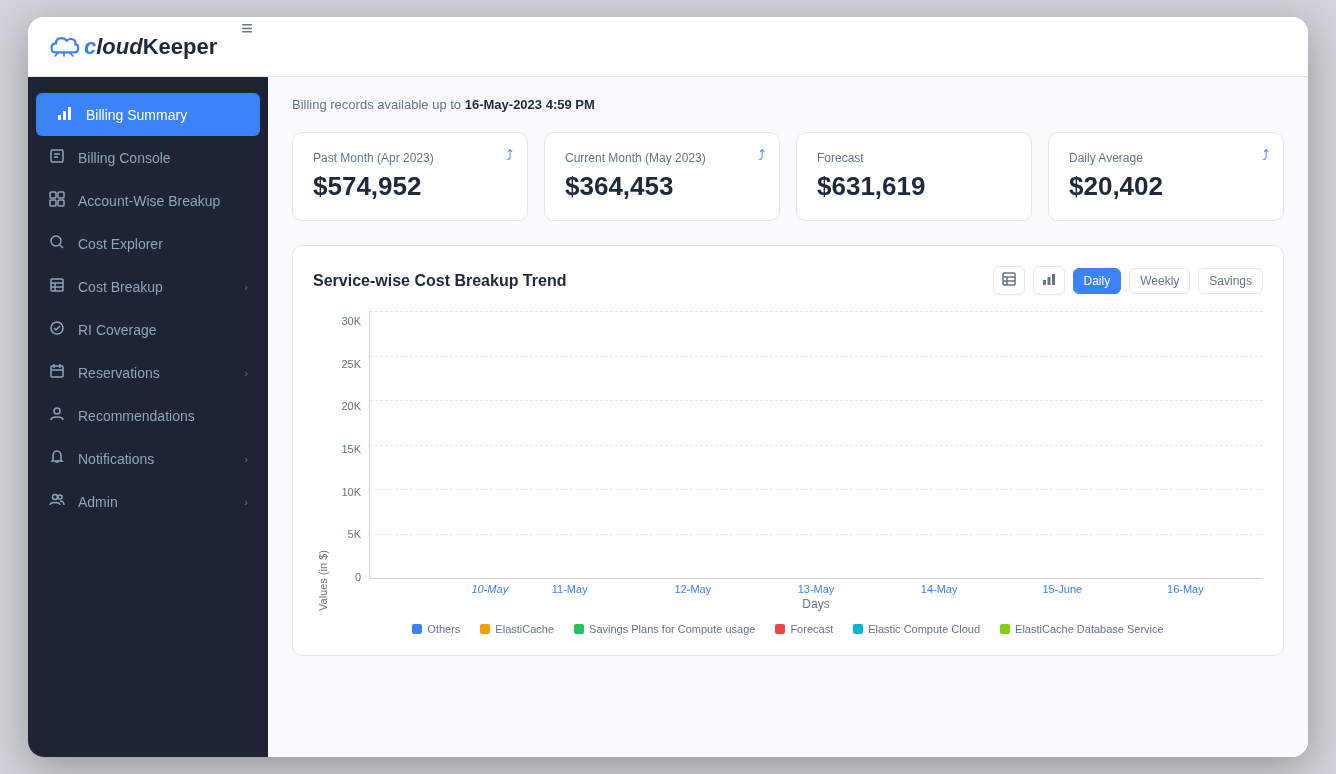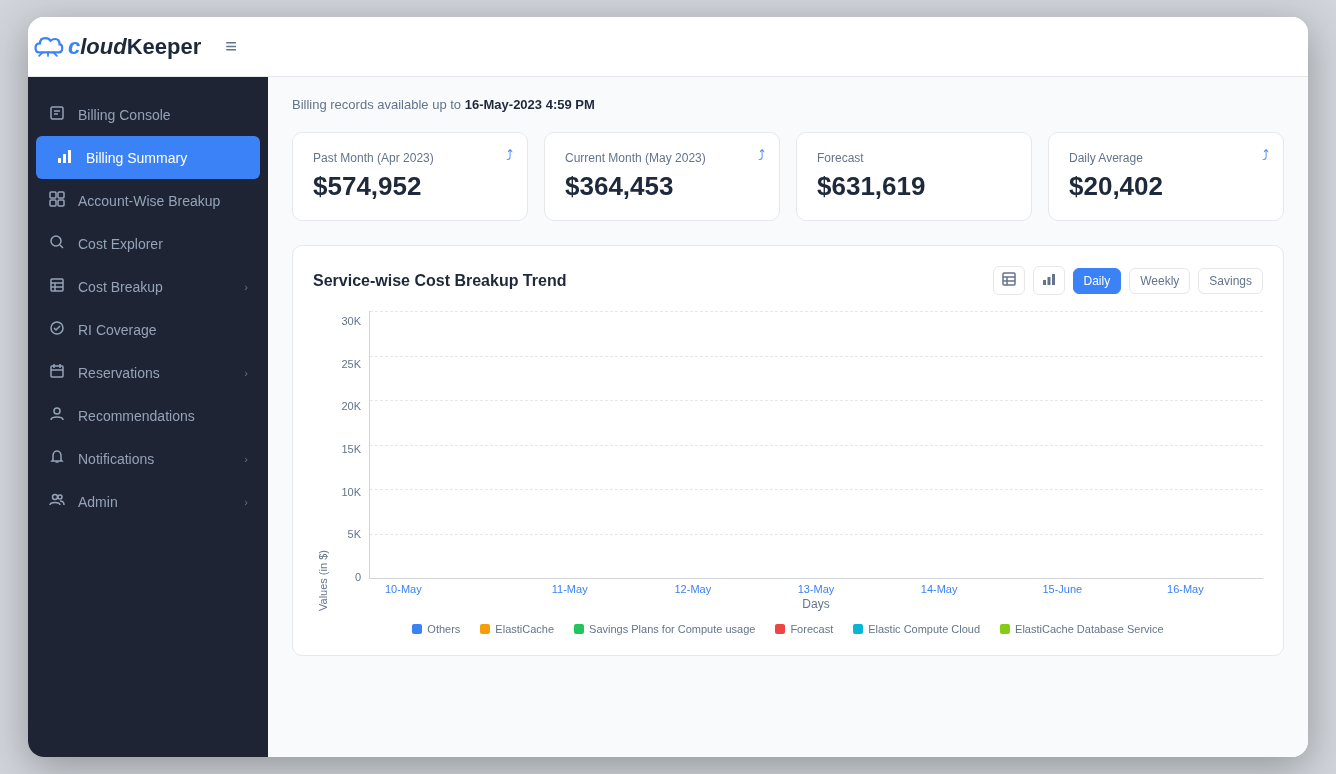--- a/index.html
+++ b/index.html
@@ -1,18 +1,18 @@
 <!DOCTYPE html>
 <html><head>
   <meta charset="utf-8">
   <style>
     * { box-sizing: border-box; margin: 0; padding: 0; }
     body { background: #d1d5db; display: flex; justify-content: center; align-items: center; min-height: 100vh; font-family: -apple-system, BlinkMacSystemFont, 'Segoe UI', sans-serif; }
     .app-container { width: 1280px; height: 740px; background: #fff; border-radius: 16px; box-shadow: 0 10px 40px rgba(0,0,0,0.3); display: flex; flex-direction: column; overflow: hidden; }
-    .top-bar { height: 60px; background: #fff; border-bottom: 1px solid #e5e7eb; display: flex; align-items: center; padding: 0 4px; gap: 16px; flex-shrink: 0; }
+    .top-bar { height: 60px; background: #fff; border-bottom: 1px solid #e5e7eb; display: flex; padding: 0 20px; gap: 16px; flex-shrink: 0; }
     .logo { display: flex; align-items: center; gap: 4px; font-size: 22px; font-weight: 700; color: #1e293b; }
     .logo-icon { width: 32px; height: 32px; }
     .hamburger { font-size: 20px; color: #64748b; cursor: pointer; margin-left: 8px; }
     .main-layout { display: flex; flex: 1; overflow: hidden; }
     .sidebar { width: 240px; background: #1e2433; color: #fff; display: flex; flex-direction: column; padding: 16px 0; flex-shrink: 0; }
     .sidebar-item { display: flex; align-items: center; gap: 12px; padding: 12px 20px; cursor: pointer; font-size: 14px; color: #94a3b8; transition: background 0.15s; border-radius: 0; }
     .sidebar-item.active { background: #3b82f6; color: #fff; border-radius: 6px; margin: 0 8px; }
     .sidebar-item .icon { width: 18px; text-align: center; flex-shrink: 0; }
     .sidebar-item .chevron { margin-left: auto; font-size: 11px; color: #64748b; }
     .content { flex: 1; background: #f8fafc; overflow-y: auto; padding: 20px 24px; }
@@ -45,39 +45,39 @@
         <path d="M12 20 L8 24 M18 20 L18 24 M24 20 L28 24" stroke="#3b82f6" stroke-width="2" stroke-linecap="round"></path>
       </svg>
       <span><span style="color:#3b82f6;font-style:italic">c</span><span style="font-style:italic">loud</span><span style="font-weight:700">Keeper</span></span>
     </div>
     <span class="hamburger">≡</span>
   </div>
 
   <div class="main-layout">
 
     <div class="sidebar">
-      <div class="sidebar-item">
-        <span class="icon">
-          <svg width="16" height="16" viewBox="0 0 16 16" fill="none" stroke="currentColor" stroke-width="1.5">
-              <rect x="2" y="2" width="12" height="12" rx="1.5"></rect>
-              <line x1="5" y1="6" x2="11" y2="6"></line>
-              <line x1="5" y1="9" x2="9" y2="9"></line>
-            </svg>
-        </span>
-        <span>Billing Console</span>
-      </div>
       <div class="sidebar-item active">
         <span class="icon">
           <svg width="16" height="16" viewBox="0 0 16 16" fill="currentColor">
               <rect x="1" y="10" width="3" height="5" rx="0.5"></rect>
               <rect x="6" y="6" width="3" height="9" rx="0.5"></rect>
               <rect x="11" y="2" width="3" height="13" rx="0.5"></rect>
             </svg>
         </span>
         <span>Billing Summary</span>
+      </div>
+      <div class="sidebar-item">
+        <span class="icon">
+          <svg width="16" height="16" viewBox="0 0 16 16" fill="none" stroke="currentColor" stroke-width="1.5">
+              <rect x="2" y="2" width="12" height="12" rx="1.5"></rect>
+              <line x1="5" y1="6" x2="11" y2="6"></line>
+              <line x1="5" y1="9" x2="9" y2="9"></line>
+            </svg>
+        </span>
+        <span>Billing Console</span>
       </div>
       <div class="sidebar-item">
         <span class="icon">
           <svg width="16" height="16" viewBox="0 0 16 16" fill="none" stroke="currentColor" stroke-width="1.5">
               <rect x="1" y="1" width="6" height="6" rx="1"></rect>
               <rect x="9" y="1" width="6" height="6" rx="1"></rect>
               <rect x="1" y="9" width="6" height="6" rx="1"></rect>
               <rect x="9" y="9" width="6" height="6" rx="1"></rect>
             </svg>
         </span>
@@ -294,21 +294,21 @@
                     <div style="width: 100%; height: 2%; background: rgb(245, 158, 11);"></div>
                     <div style="width: 100%; height: 3%; background: rgb(34, 197, 94);"></div>
                     <div style="width: 100%; height: 5%; background: rgb(239, 68, 68);"></div>
                     <div style="width: 100%; height: 7.66667%; background: rgb(6, 182, 212);"></div>
                     <div style="width: 100%; height: 16.6667%; background: rgb(132, 204, 22);"></div>
                   </div>
                 </div>
             </div>
 
             <div style="display:flex;justify-content:space-around;padding:0 16px;margin-top:4px;">
-              <span style="font-size:11px;color:#3b82f6;text-align:left;flex:1;">10-May</span>
+              <span style="font-size:11px;color:#3b82f6;text-align:right;flex:1;font-style:italic;">10-May</span>
               <span style="font-size:11px;color:#3b82f6;text-align:center;flex:1;">11-May</span>
               <span style="font-size:11px;color:#3b82f6;text-align:center;flex:1;">12-May</span>
               <span style="font-size:11px;color:#3b82f6;text-align:center;flex:1;">13-May</span>
               <span style="font-size:11px;color:#3b82f6;text-align:center;flex:1;">14-May</span>
               <span style="font-size:11px;color:#3b82f6;text-align:center;flex:1;">15-June</span>
               <span style="font-size:11px;color:#3b82f6;text-align:center;flex:1;">16-May</span>
             </div>
             <div style="text-align:center;font-size:12px;color:#64748b;margin-top:2px;">Days</div>
           </div>
         </div>

